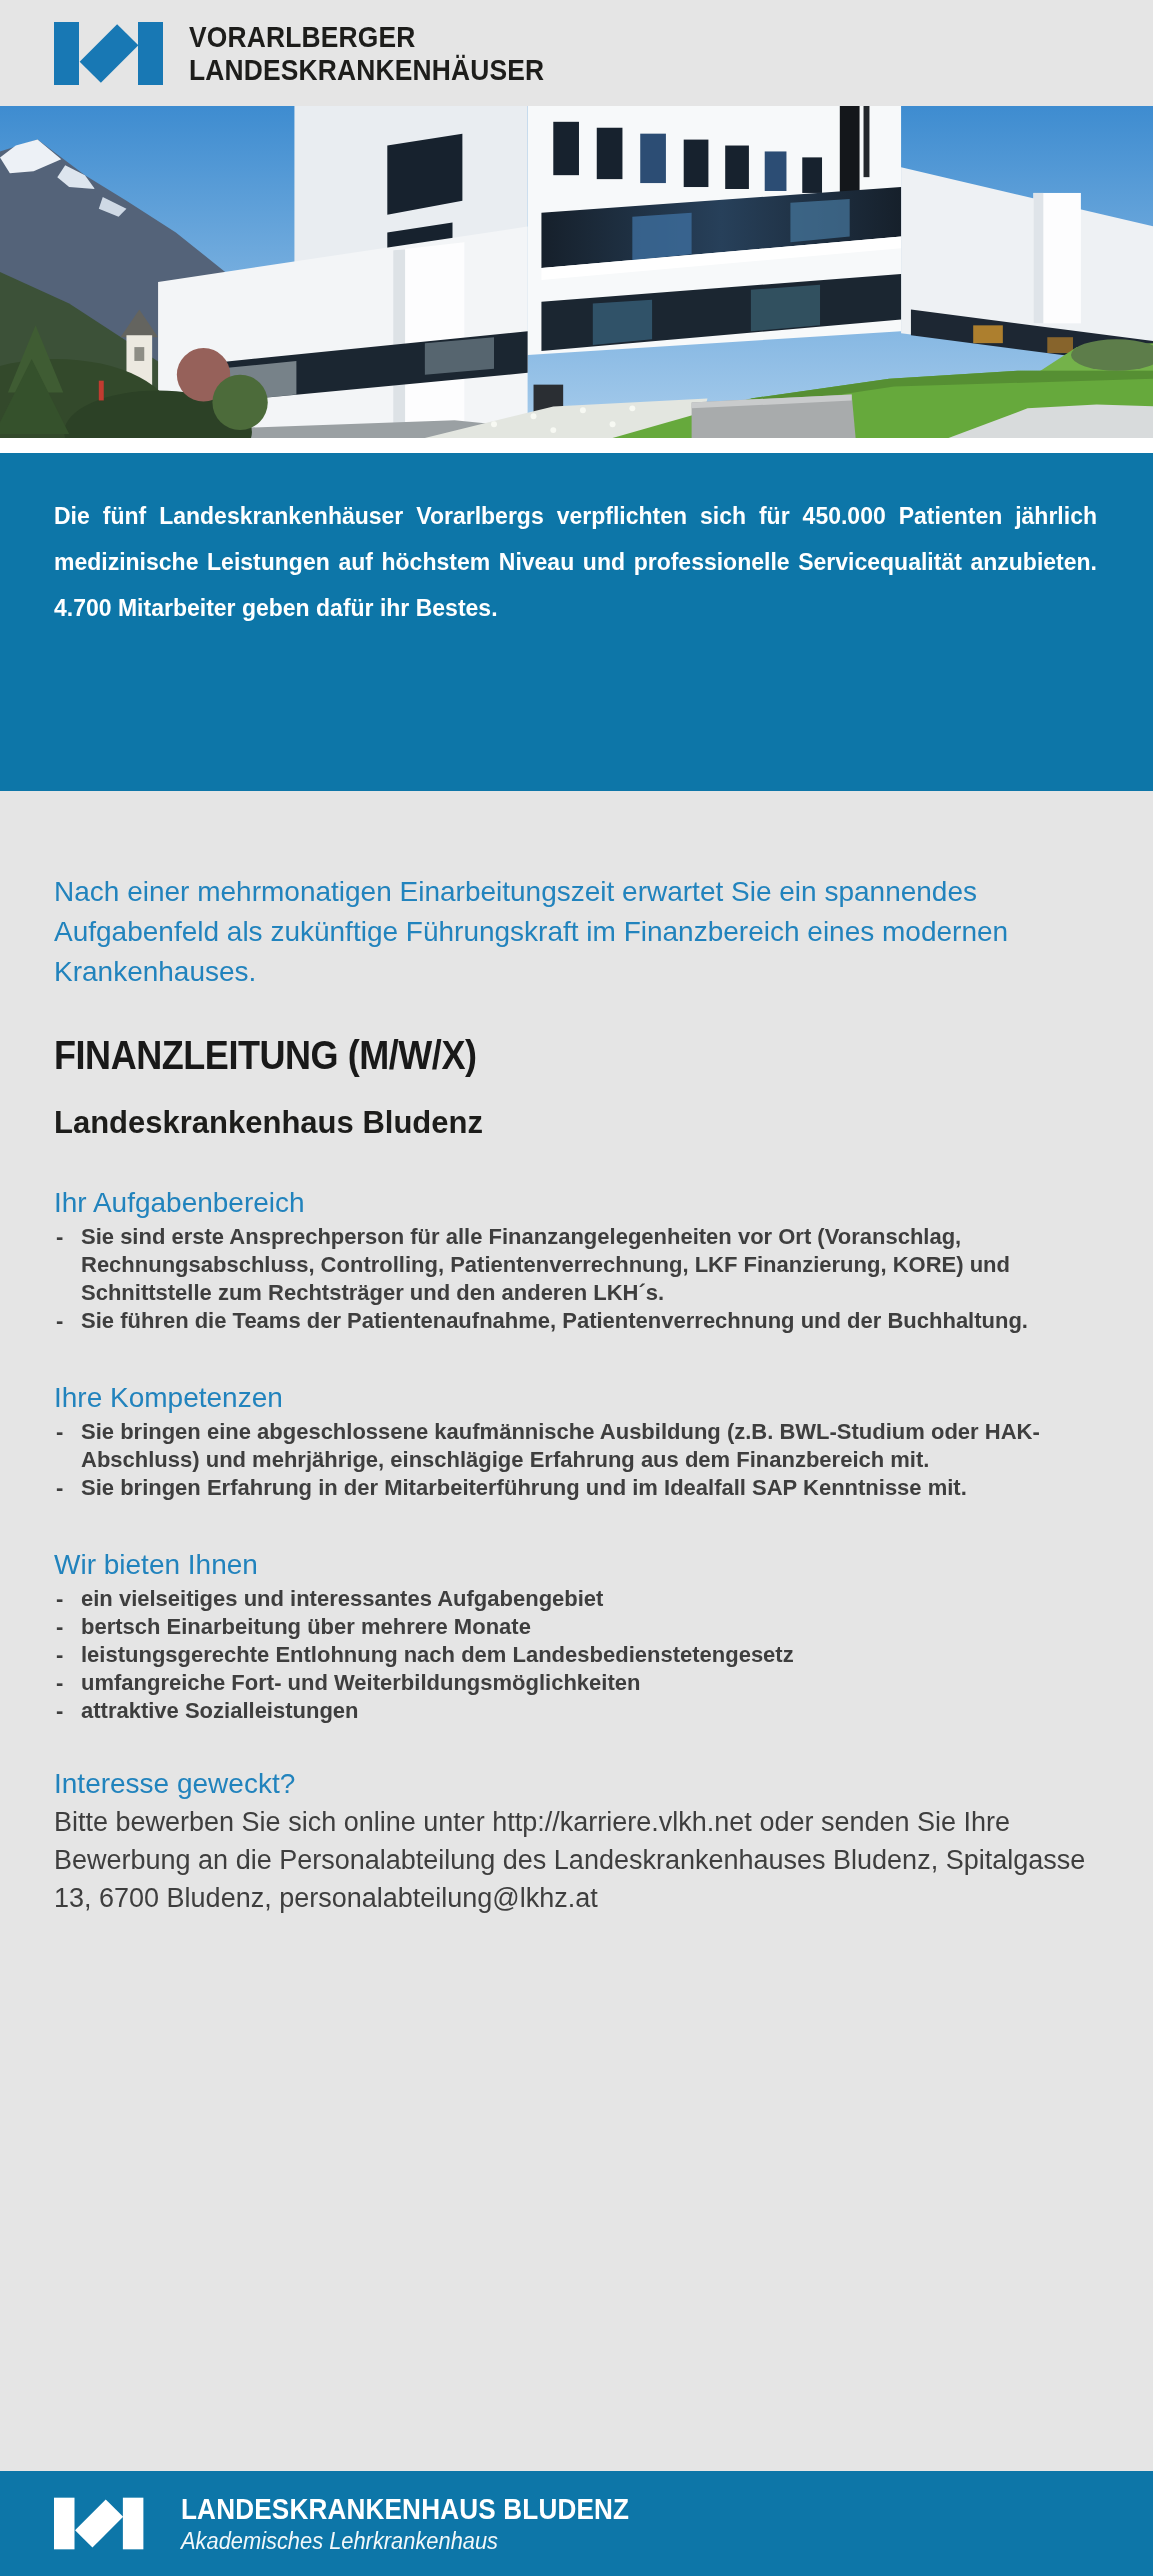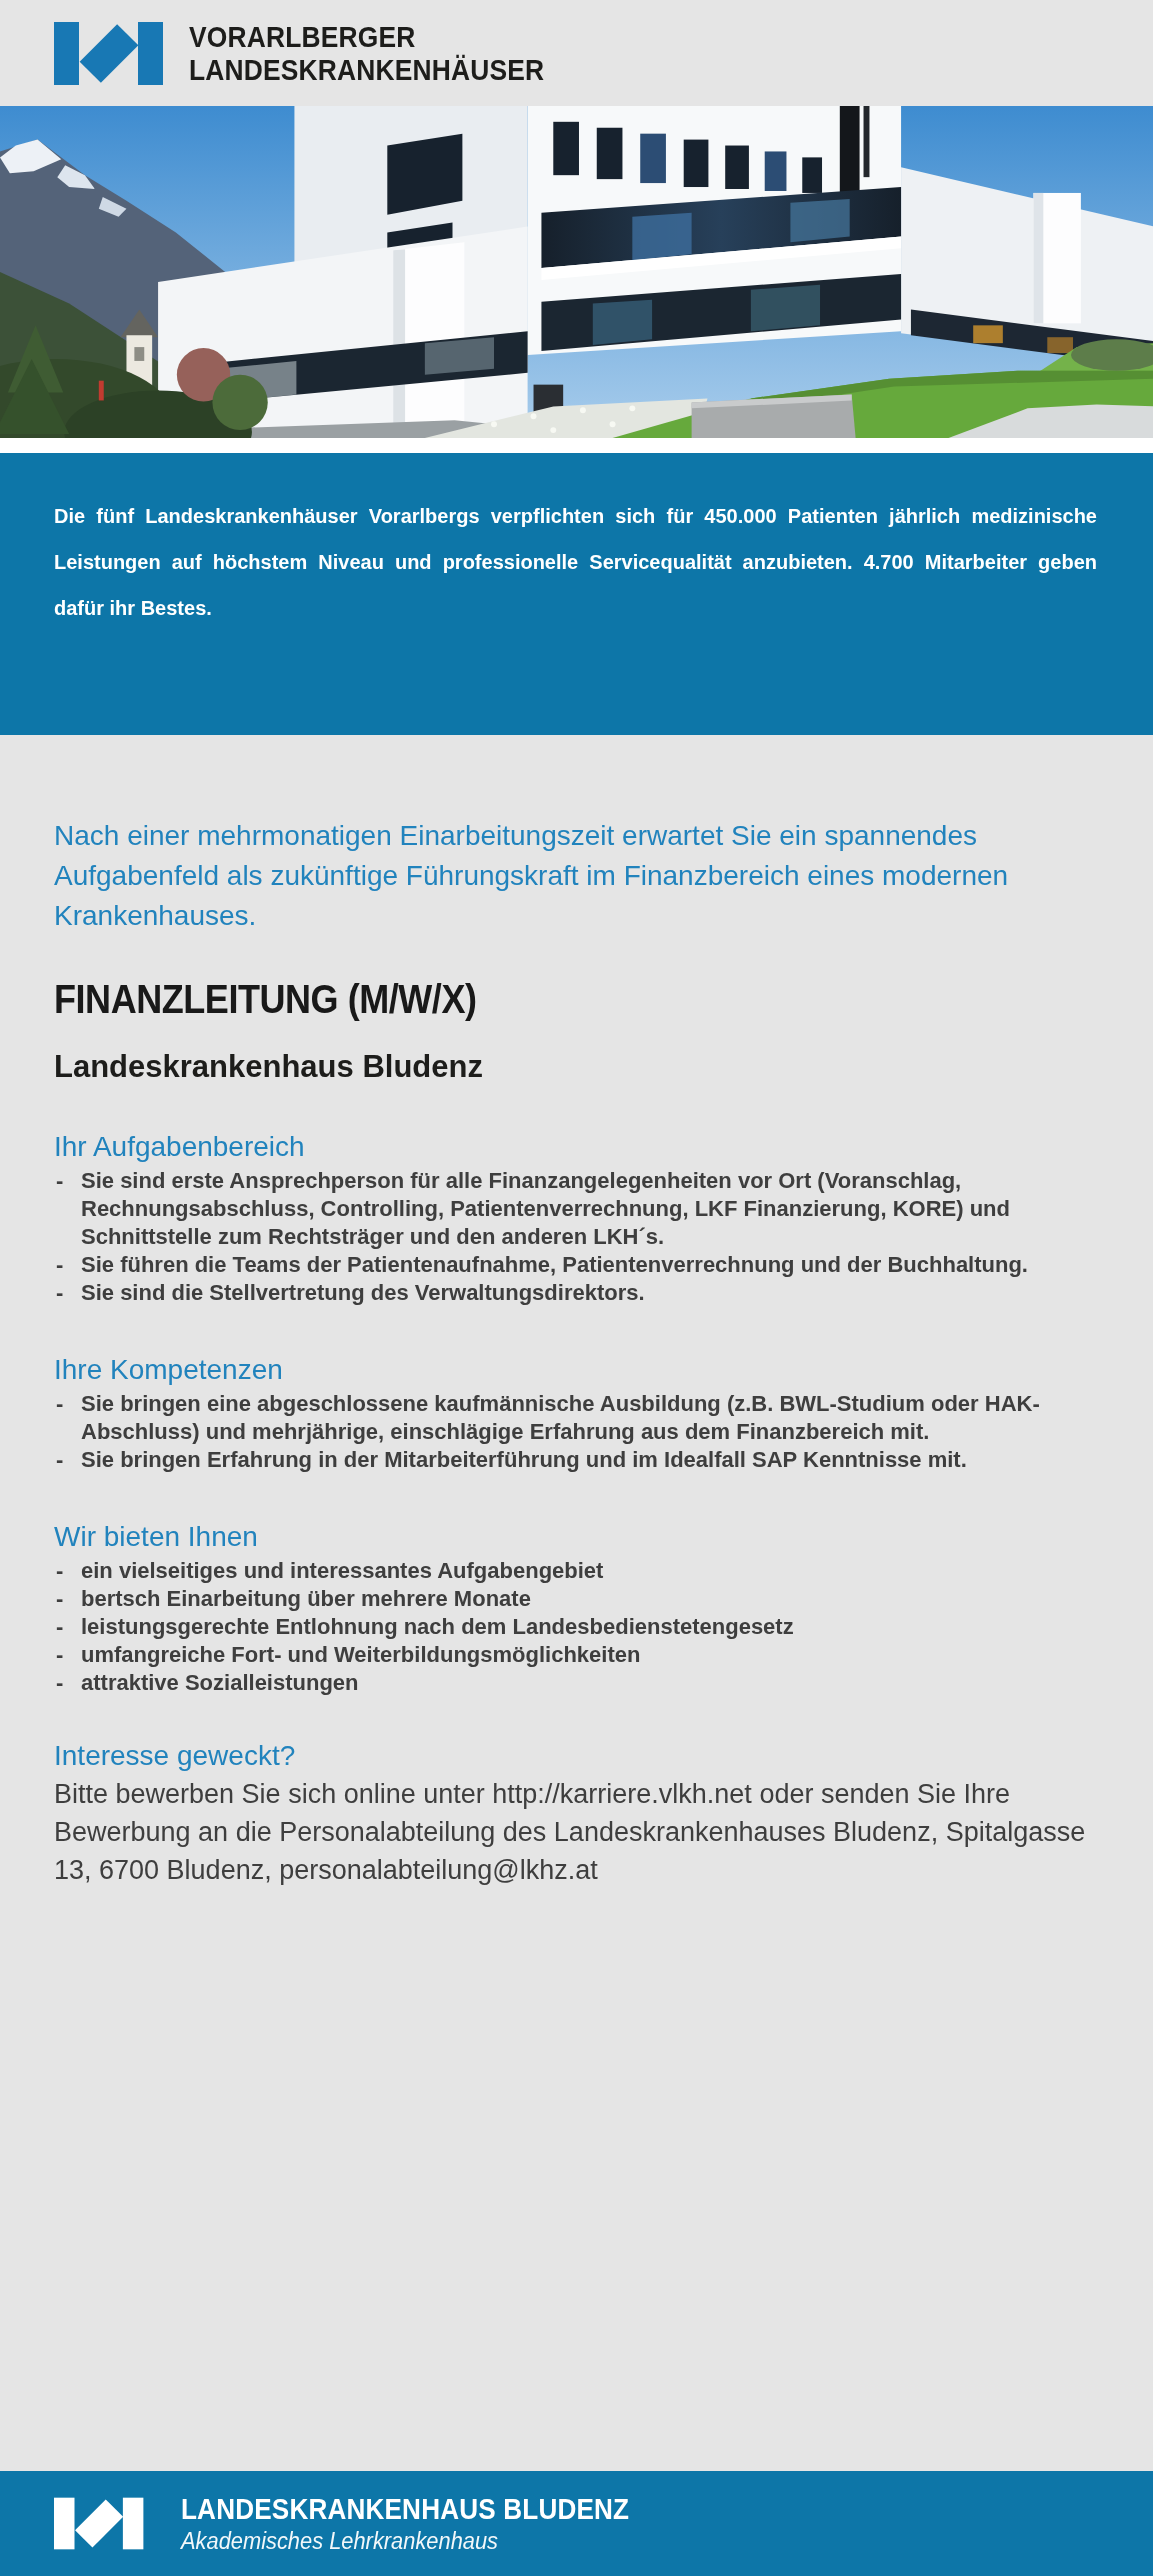--- a/index.html
+++ b/index.html
@@ -19,22 +19,22 @@
   .mark-white .bar-l,.mark-white .bar-r,.mark-white .diamond{background:#ffffff;}
   .brand-text{
     margin-left:26px;color:#1d1d1b;font-weight:700;font-size:30px;line-height:33px;
     letter-spacing:0.2px;transform:scaleX(.88);transform-origin:left center;white-space:nowrap;
   }
   
   .photo{width:1154px;height:332px;display:block;}
   
   .gap{height:15px;background:#fff;}
   .intro-banner{
-    background:#0d76a8;color:#ffffff;height:282px;box-sizing:border-box;
-    padding:40px 57px 0 54px;font-weight:700;font-size:20px;line-height:46px;
+    background:#0d76a8;color:#ffffff;height:338px;box-sizing:border-box;
+    padding:40px 57px 0 54px;font-weight:700;font-size:23px;line-height:46px;
     text-align:justify;
   }
   
   .content{padding:0 54px;color:#3e3e3e;}
   .lead{margin:81px 0 0 0;color:#2183bd;font-size:28px;line-height:40px;max-width:1032px;}
   .job-title{
     margin:43px 0 0 0;color:#191919;font-size:40px;line-height:41px;font-weight:700;
     letter-spacing:-0.5px;transform:scaleX(.9);transform-origin:left center;white-space:nowrap;
   }
   .job-location{margin:30px 0 0 0;color:#1d1d1b;font-size:31px;line-height:34px;font-weight:700;}
@@ -198,21 +198,20 @@
 
     <p class="lead">Nach einer mehrmonatigen Einarbeitungszeit erwartet Sie ein spannendes Aufgabenfeld als zukünftige Führungskraft im Finanzbereich eines modernen Krankenhauses.</p>
 
     <h1 class="job-title">FINANZLEITUNG (M/W/X)</h1>
     <h2 class="job-location">Landeskrankenhaus Bludenz</h2>
 
     <h3 class="section-heading">Ihr Aufgabenbereich</h3>
     <ul class="bullets">
       <li>Sie sind erste Ansprechperson für alle Finanzangelegenheiten vor Ort (Voranschlag, Rechnungsabschluss, Controlling, Patientenverrechnung, LKF Finanzierung, KORE) und Schnittstelle zum Rechtsträger und den anderen LKH´s.</li>
       <li>Sie führen die Teams der Patientenaufnahme, Patientenverrechnung und der Buchhaltung.</li>
-      <li>Sie sind die Stellvertretung des Verwaltungsdirektors.</li>
     </ul>
 
     <h3 class="section-heading">Ihre Kompetenzen</h3>
     <ul class="bullets">
       <li>Sie bringen eine abgeschlossene kaufmännische Ausbildung (z.B. BWL-Studium oder HAK-Abschluss) und mehrjährige, einschlägige Erfahrung aus dem Finanzbereich mit.</li>
       <li>Sie bringen Erfahrung in der Mitarbeiterführung und im Idealfall SAP Kenntnisse mit.</li>
     </ul>
 
     <h3 class="section-heading">Wir bieten Ihnen</h3>
     <ul class="bullets">

